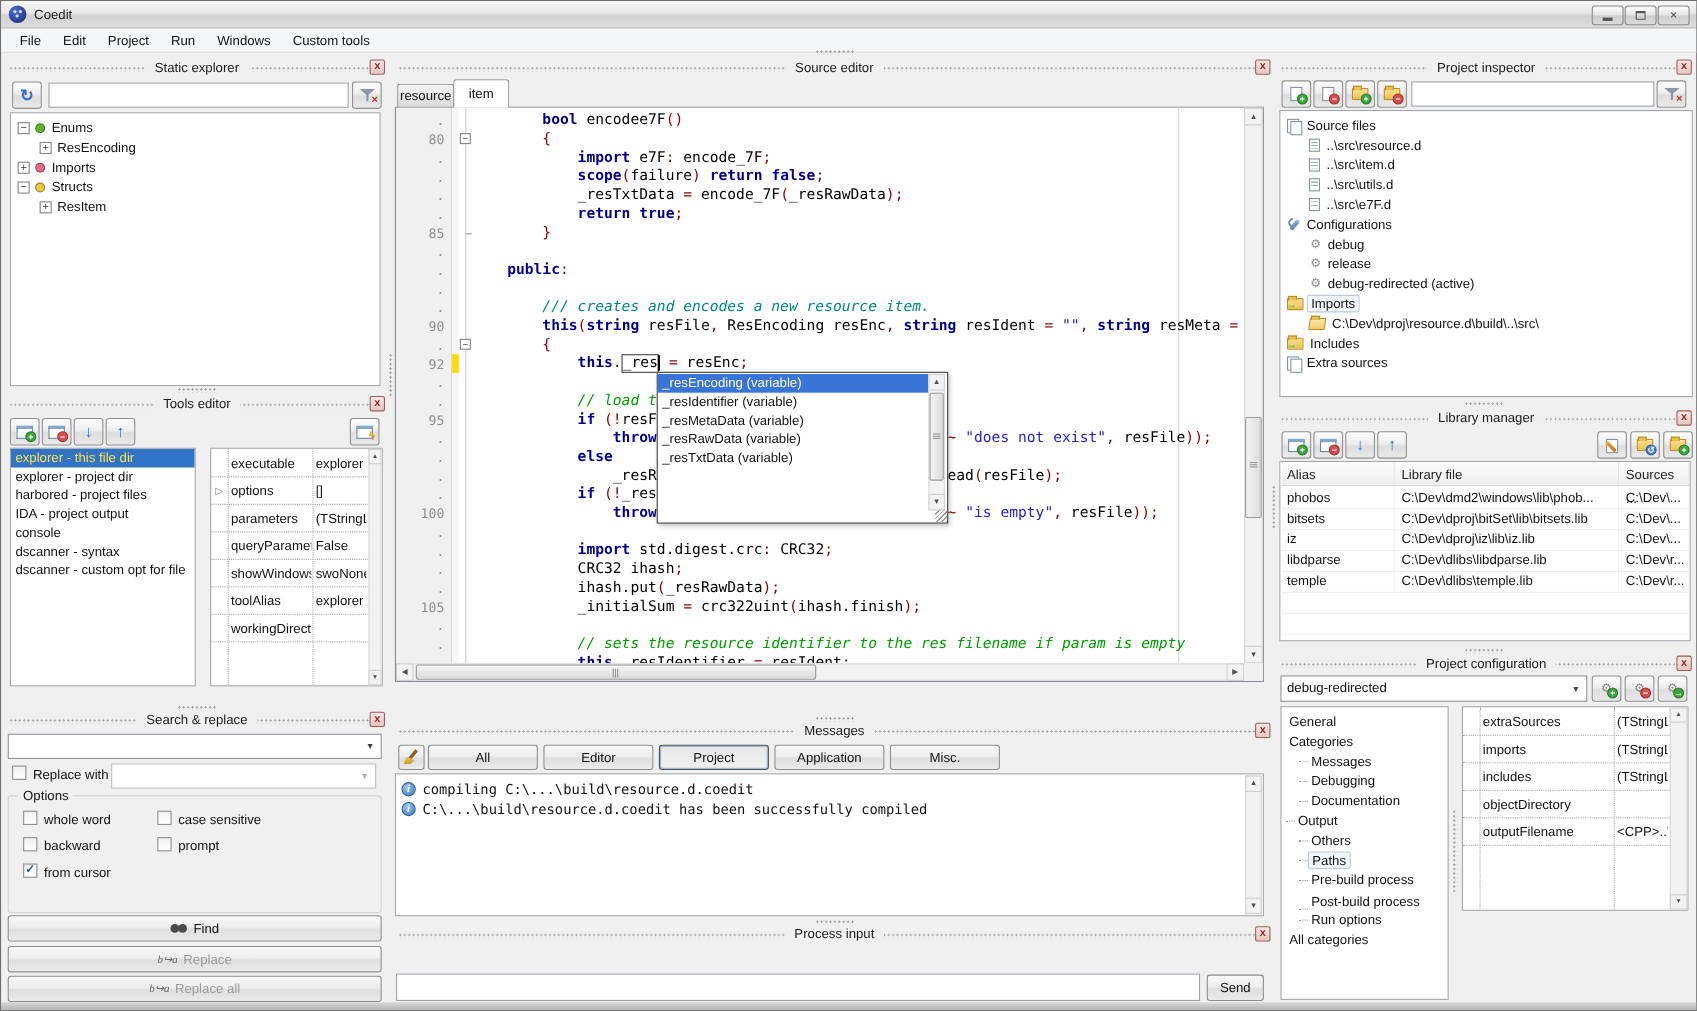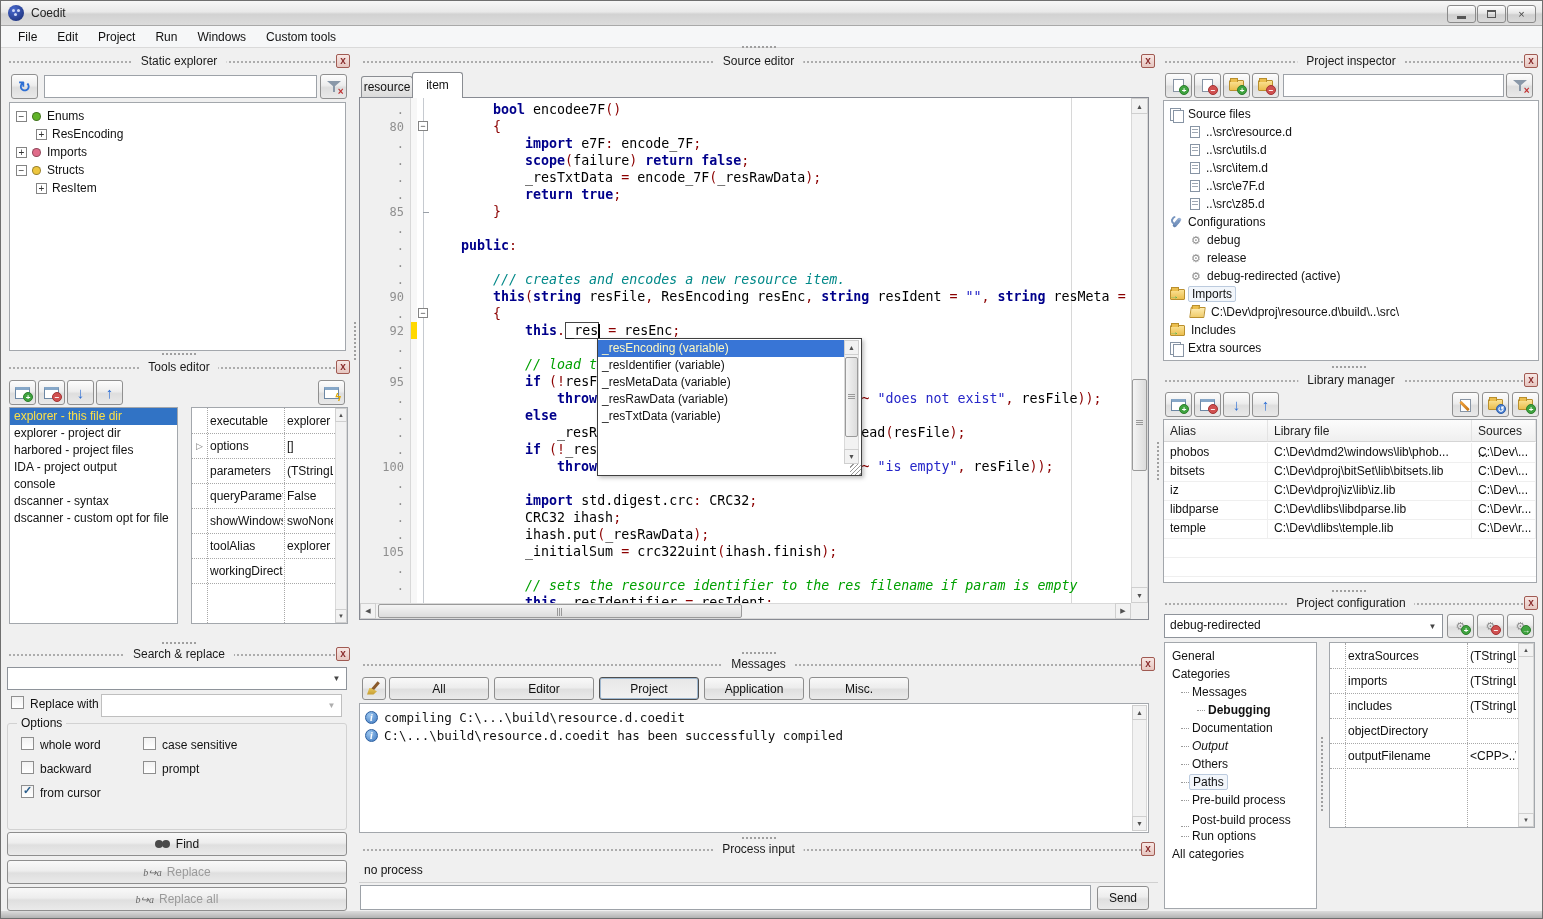--- a/index.html
+++ b/index.html
@@ -464,23 +464,20 @@
       <div class="msg-row" style="top: 24px;">
         <span class="icon-info">i</span>
         <span>C:\...\build\resource.d.coedit has been successfully compiled</span>
       </div>
     </div>
 
   <div class="phead" style="left:358px;top:840px;width:799px;">
     <span class="ptitle">Process input</span>
     <span class="pclose">x</span>
   </div>
-  <div style="position:absolute;left:358px;top:857px;width:799px;height:25px;background:#F0F0F0;border-bottom:1px solid #D0D0D0;">
-    <span style="position:absolute;left:5px;top:5px;">no process</span>
-  </div>
   <input class="inputbox" style="left: 359px; top: 884px; width: 731px; height: 25px;">
   <div class="btn3d" style="position:absolute;left:1096px;top:885px;width:52px;height:24px;">
       <span>Send</span>
     </div>
 
   <div class="phead" style="left:1160px;top:52px;width:380px;">
     <span class="ptitle">Project inspector</span>
     <span class="pclose">x</span>
   </div>
   <div class="tbtn" style="left:1164px;top:72px;">
@@ -509,33 +506,29 @@
       <div class="trow" style="padding-left: 6px; margin-top: 4px;">
         <span class="icon-papers"></span>
         <span>Source files</span>
       </div>
       <div class="trow" style="padding-left: 26px;">
         <span class="icon-file"></span>
         <span>..\src\resource.d</span>
       </div>
       <div class="trow" style="padding-left: 26px;">
         <span class="icon-file"></span>
-        <span>..\src\utils.d</span>
+        <span>..\src\item.d</span>
       </div>
       <div class="trow" style="padding-left: 26px;">
         <span class="icon-file"></span>
-        <span>..\src\item.d</span>
+        <span>..\src\utils.d</span>
       </div>
       <div class="trow" style="padding-left: 26px;">
         <span class="icon-file"></span>
         <span>..\src\e7F.d</span>
-      </div>
-      <div class="trow" style="padding-left: 26px;">
-        <span class="icon-file"></span>
-        <span>..\src\z85.d</span>
       </div>
       <div class="trow" style="padding-left: 6px;">
         <span class="icon-wrench"></span>
         <span>Configurations</span>
       </div>
       <div class="trow" style="padding-left: 26px;">
         <span class="icon-gear"></span>
         <span>debug</span>
       </div>
       <div class="trow" style="padding-left: 26px;">
@@ -645,29 +638,29 @@
       <div class="trow" style="padding-left: 7px; margin-top: 4px;">
         <span>General</span>
       </div>
       <div class="trow" style="padding-left: 7px;">
         <span>Categories</span>
       </div>
       <div class="trow" style="padding-left: 16px;">
         <span class="lv1dots"></span>
         <span>Messages</span>
       </div>
-      <div class="trow" style="padding-left: 32px; font-weight: bold;">
+      <div class="trow" style="padding-left: 16px;">
         <span class="lv1dots"></span>
         <span>Debugging</span>
       </div>
       <div class="trow" style="padding-left: 16px;">
         <span class="lv1dots"></span>
         <span>Documentation</span>
       </div>
-      <div class="trow" style="padding-left: 16px; font-style: italic;">
+      <div class="trow" style="padding-left: 4px;">
         <span class="lv1dots"></span>
         <span>Output</span>
       </div>
       <div class="trow" style="padding-left: 16px;">
         <span class="lv1dots"></span>
         <span>Others</span>
       </div>
       <div class="trow" style="padding-left: 16px;">
         <span class="lv1dots"></span>
         <span class="tsel">Paths</span>

